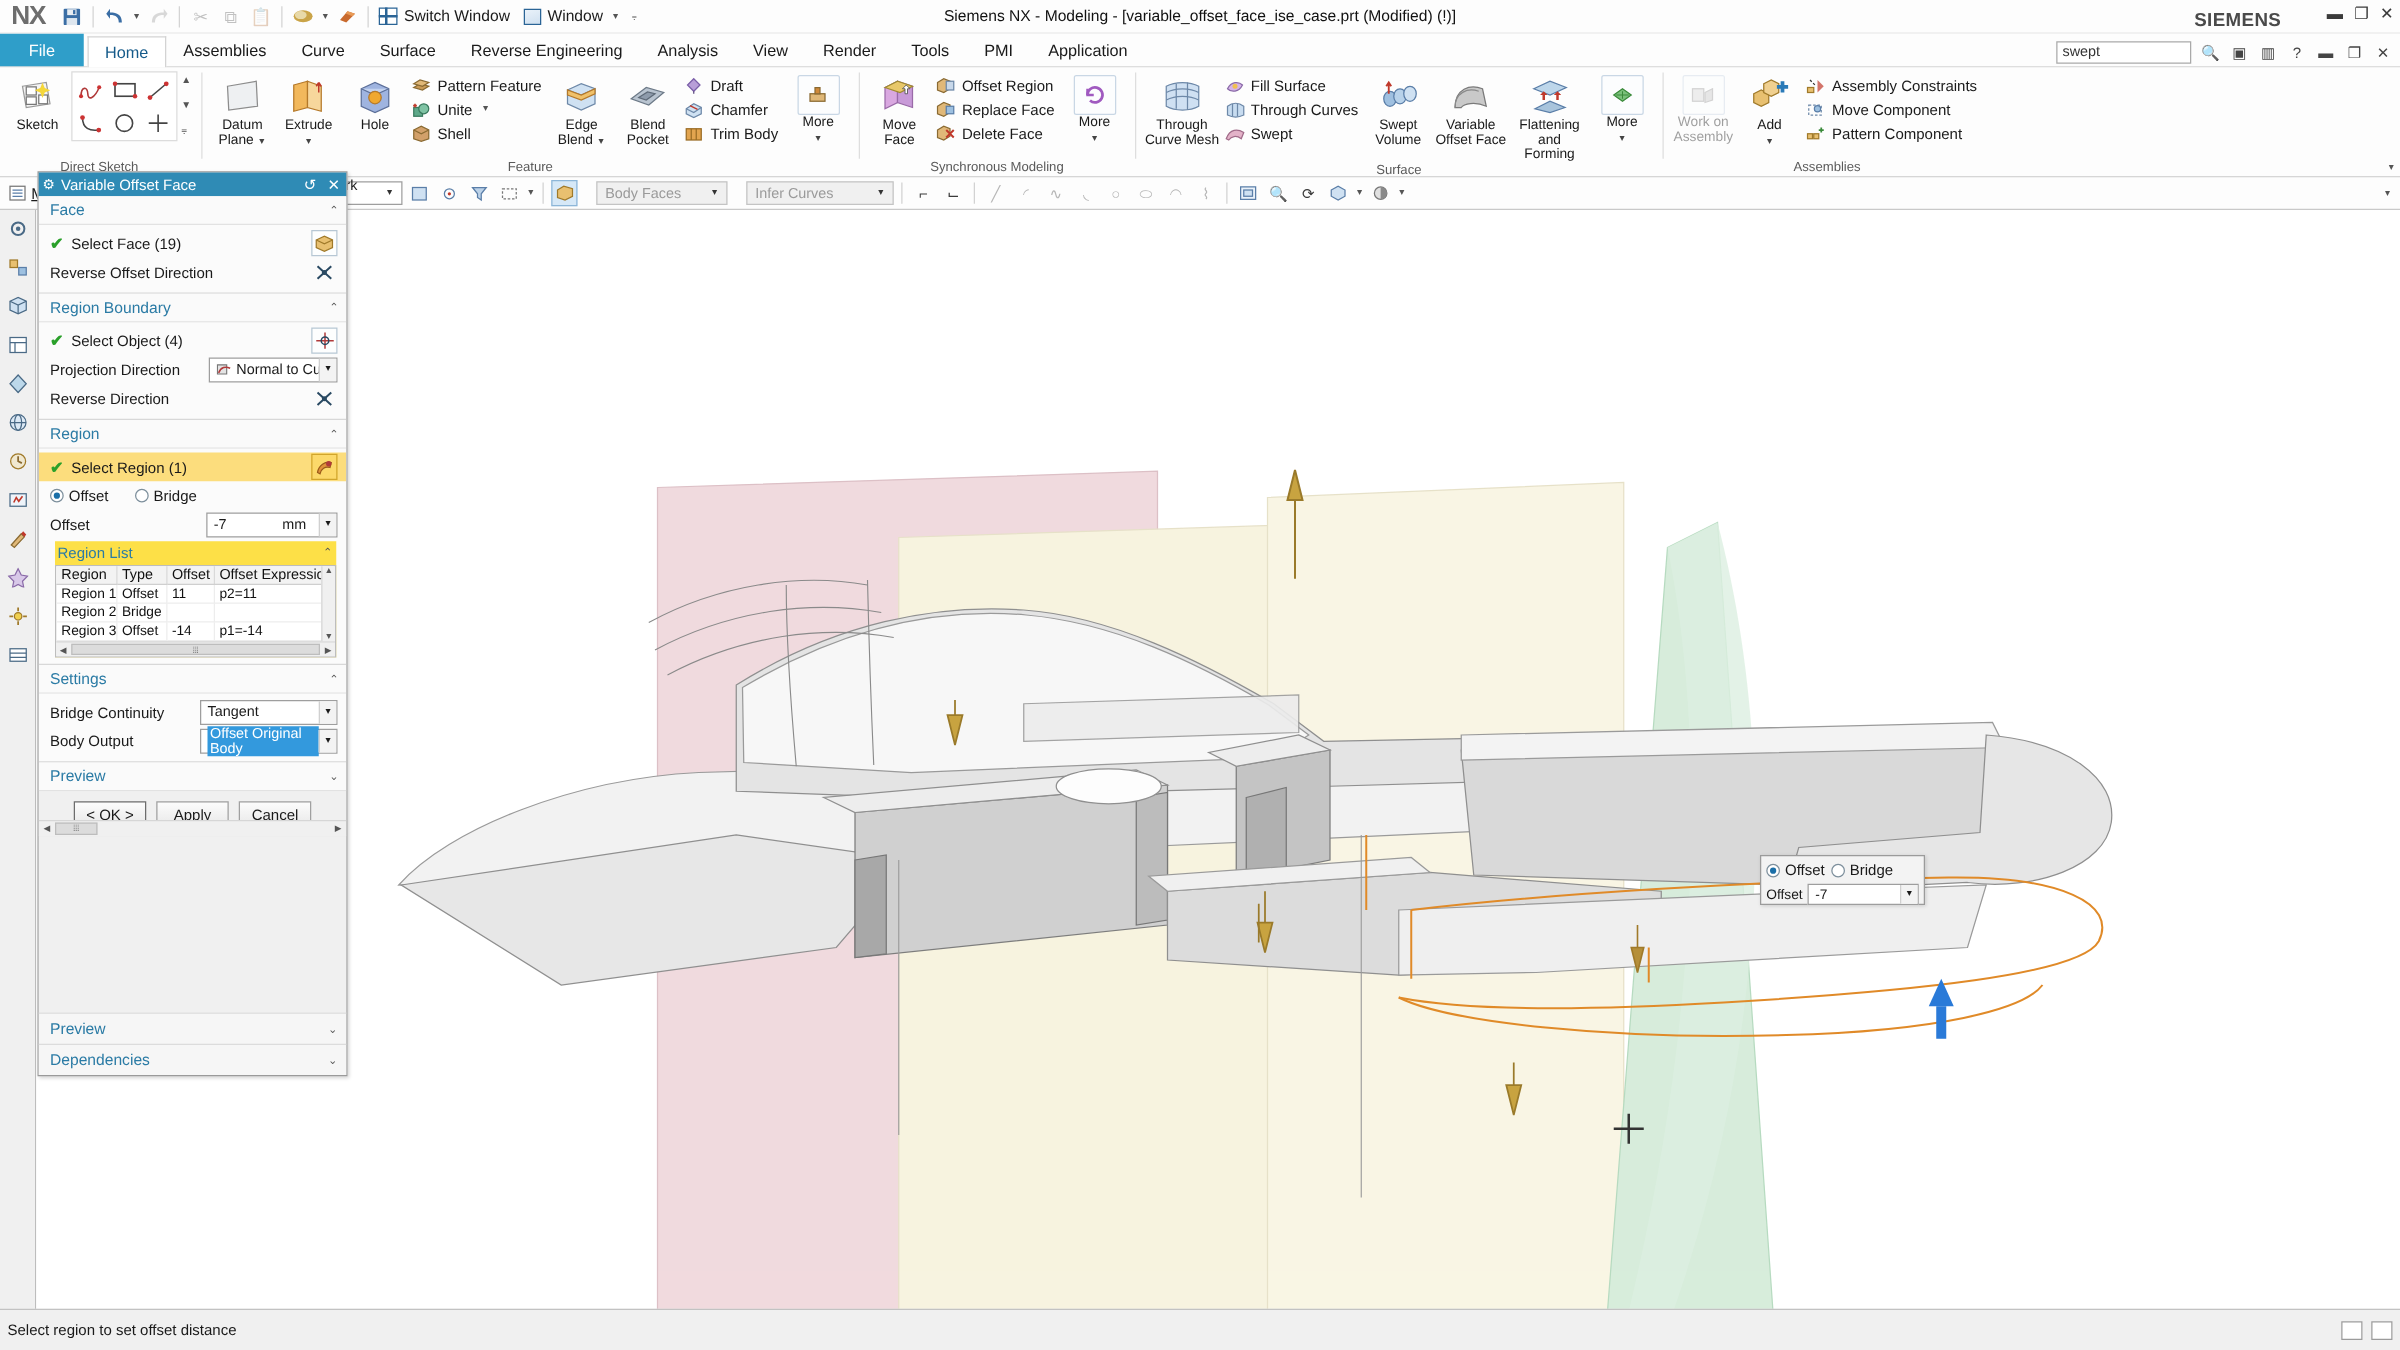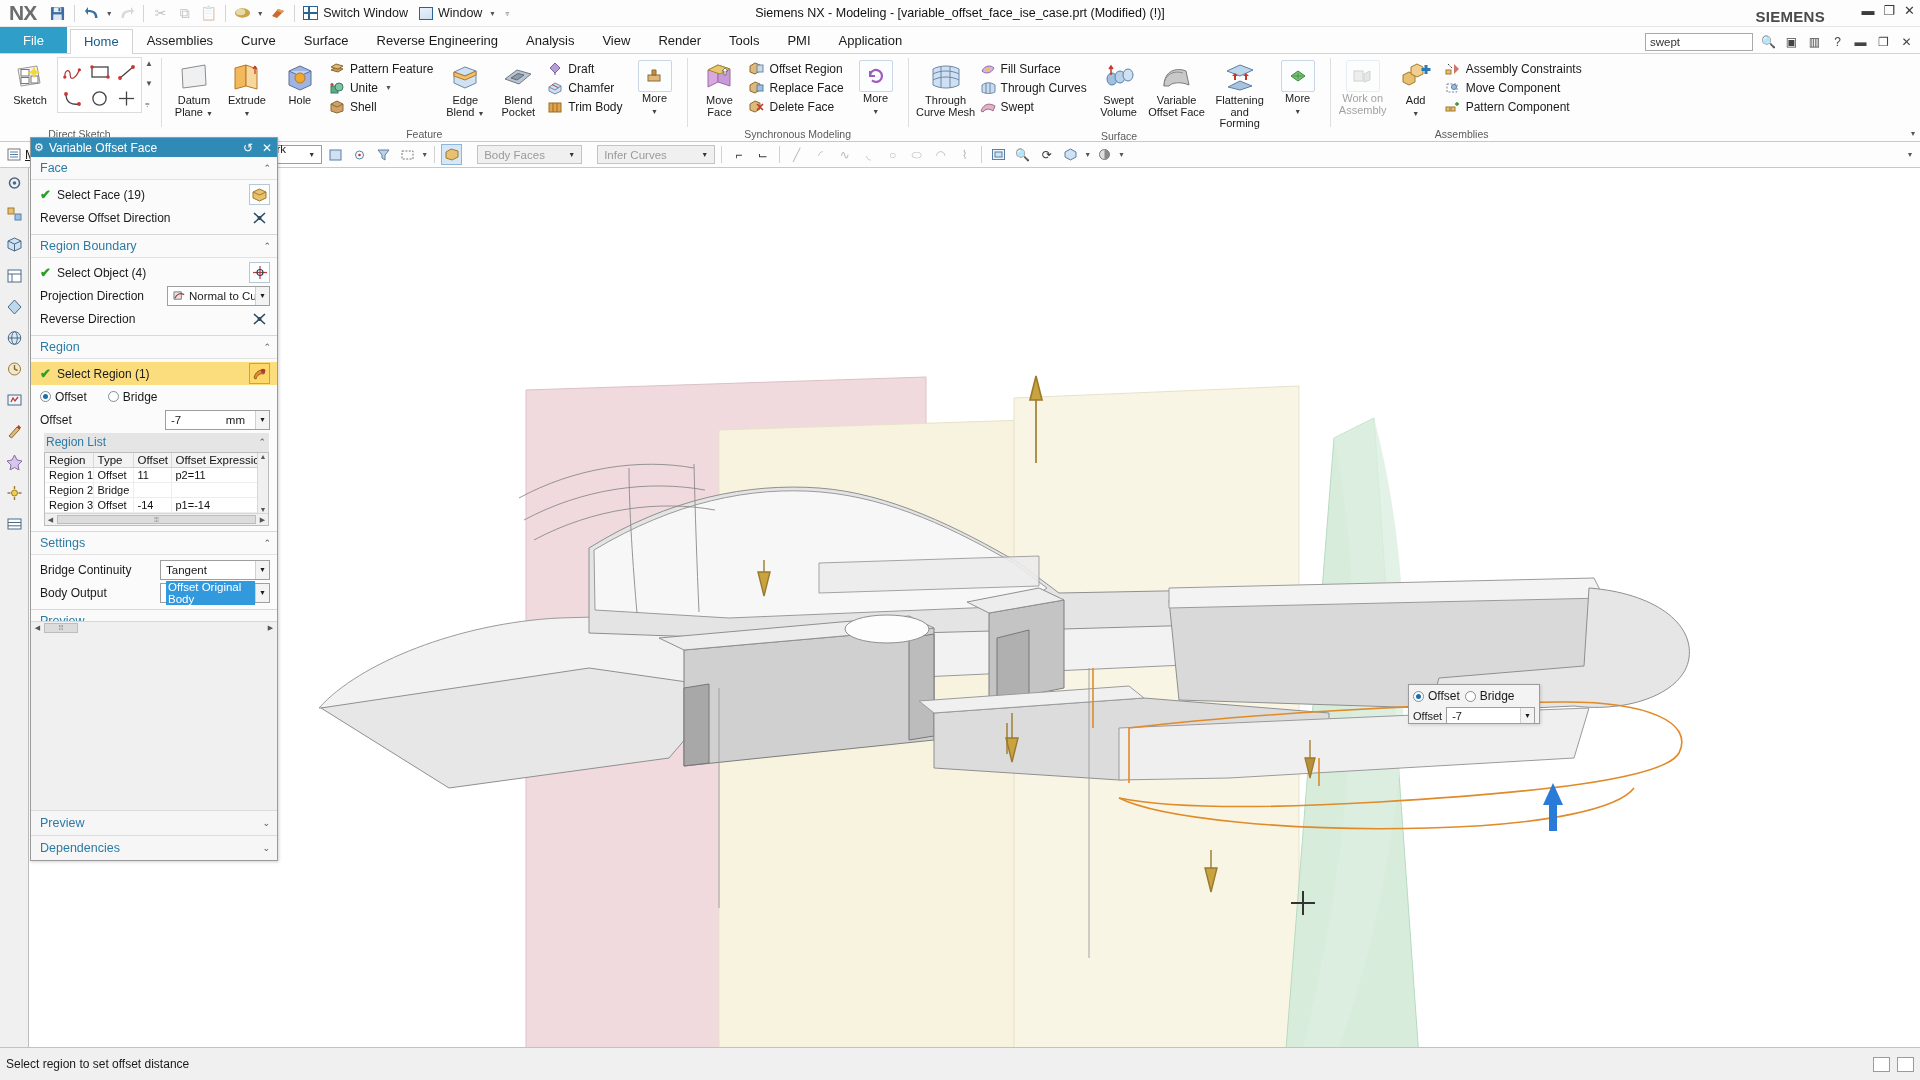--- a/index.html
+++ b/index.html
@@ -218,21 +218,21 @@
   .radio { display: flex; align-items: center; gap: 4px; font-size: 12px; }
   .radio .dot {
     width: 11px; height: 11px; border-radius: 50%; border: 1px solid #7d8f9c; background: #fff;
     display: inline-flex; align-items: center; justify-content: center;
   }
   .radio.on .dot:after {
     content: ''; width: 5px; height: 5px; border-radius: 50%; background: #1b6fa8;
   }
 
   
-  .rlist-wrap { margin: 2px 8px 0 13px; background: #e5e5e5; }
+  .rlist-wrap { margin: 2px 8px 0 13px; background: #fde047; }
   .rlist-title { color: #2b7ba5; font-size: 12px; padding: 2px 0 3px 2px; display:flex; align-items:center;}
   .rlist-title .chev { margin-left:auto; font-size:9px; color:#555; padding-right:3px;}
   .rtable {
     border: 1px solid #bdbdbd; background: #fff; font-size: 11.5px; position: relative;
   }
   .rtable table { border-collapse: collapse; width: 100%; table-layout: fixed; }
   .rtable th {
     background: #f3f3f3; font-weight: normal; text-align: left; padding: 1px 4px;
     border-right: 1px solid #d9d9d9; border-bottom: 1px solid #cfcfcf; font-size: 11.5px; color:#111;
   }
@@ -1257,20 +1257,25 @@
             <span class="arrow">▼</span>
           </span>
         </div>
       </div>
 
       <div class="sect-head">
         <span class="title">Preview</span>
         <span class="chev">⌄</span>
       </div>
 
+      <div class="btnrow">
+        <div class="dbtn ok">&lt; OK &gt;</div>
+        <div class="dbtn">Apply</div>
+        <div class="dbtn">Cancel</div>
+      </div>
 
       <div class="dlg-blank">
         <div class="hscroll2">
           <span class="arr" style="width:13px;text-align:center">◀</span>
           <span style="width:34px;height:10px;background:#dcdcdc;border:1px solid #bdbdbd;display:flex;align-items:center;justify-content:center;color:#777">⦙⦙⦙</span>
           <span style="flex:1"></span>
           <span class="arr" style="width:13px;text-align:center">▶</span>
         </div>
       </div>
     </div>

